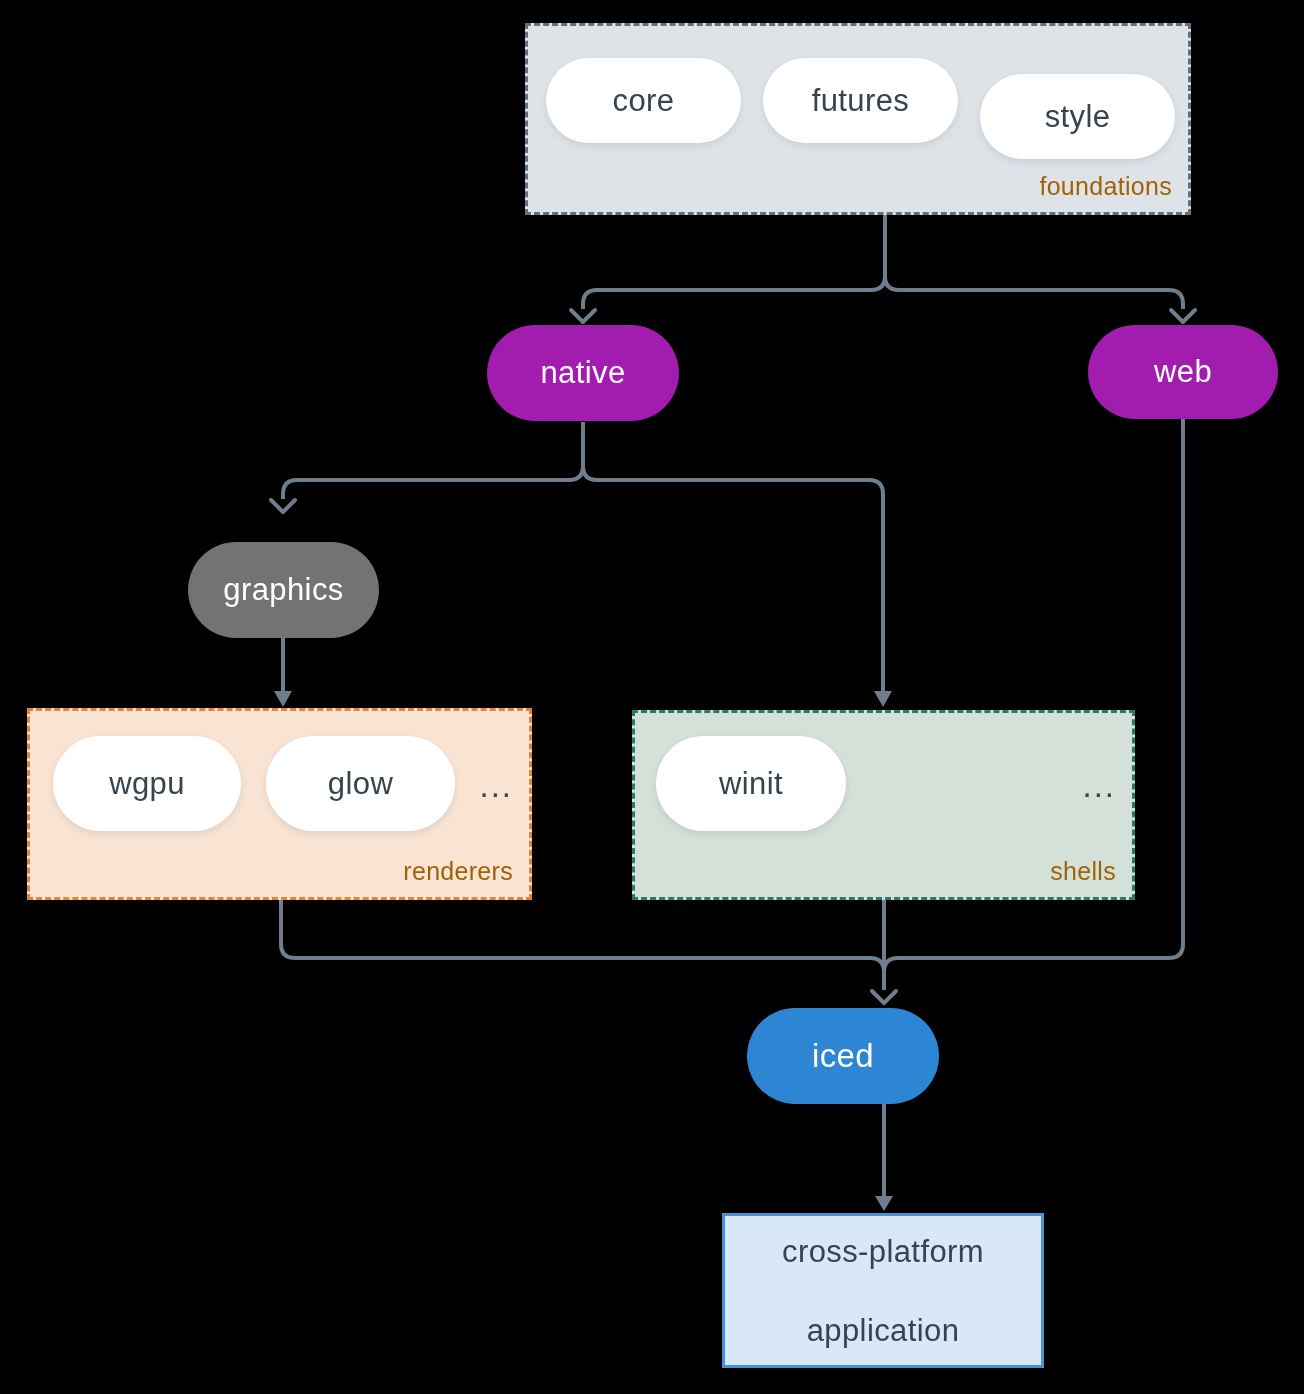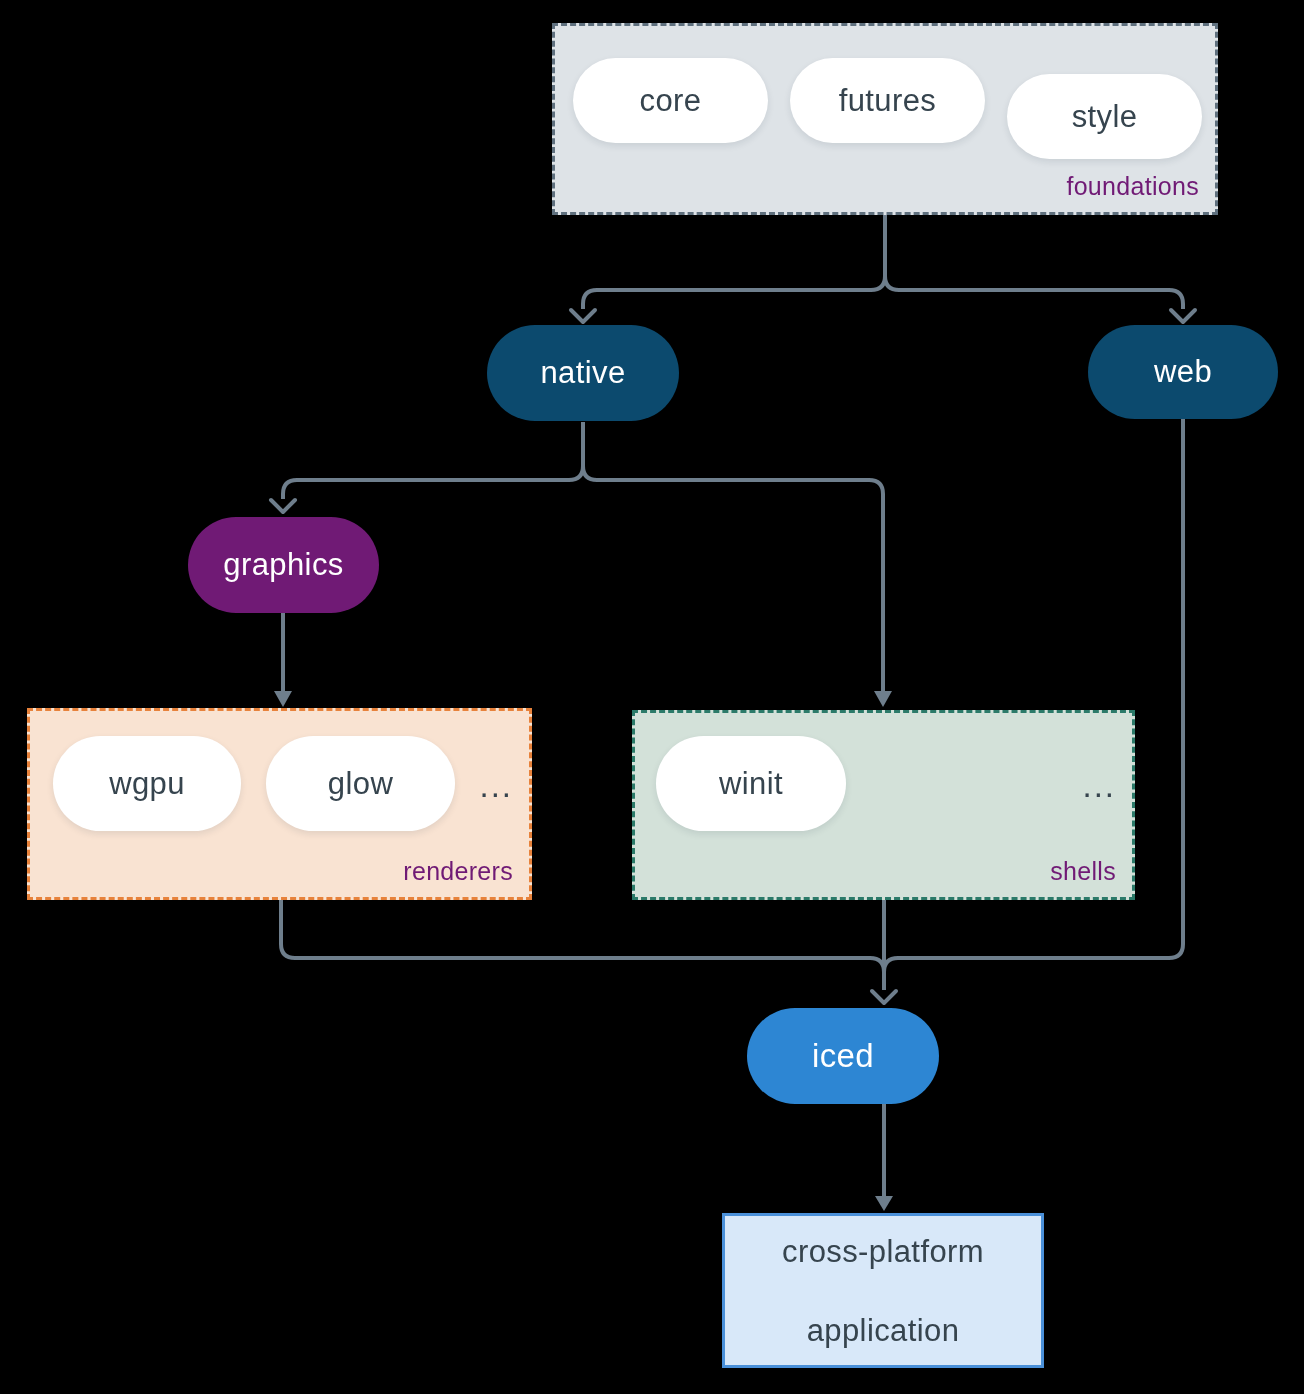--- a/index.html
+++ b/index.html
@@ -7,33 +7,33 @@
     position:relative;width:1304px;height:1394px;background:#000000;
     font-family:"Liberation Sans", sans-serif;overflow:hidden;
   }
   svg.connectors{position:absolute;left:0;top:0;z-index:1;}
   .edge{stroke:#6e7e8c;stroke-width:4;fill:none;}
   .chevron{stroke:#6e7e8c;stroke-width:4;fill:none;stroke-linecap:round;stroke-linejoin:round;}
   .tri{fill:#6e7e8c;stroke:none;}
   .group{
     position:absolute;z-index:2;box-sizing:border-box;
   }
-  .group.foundations{left:552px;top:23px;width:666px;height:192px;background:#dee3e7;border:3px dashed #5f707e;}
+  .group.foundations{left:525px;top:23px;width:666px;height:192px;background:#dee3e7;border:3px dashed #5f707e;}
   .group.renderers{left:27px;top:708px;width:505px;height:192px;background:#f9e3d2;border:3px dashed #e7823b;}
   .group.shells{left:632px;top:710px;width:503px;height:190px;background:#d3e1d9;border:3px dashed #2b7a69;}
   .group-label{
-    position:absolute;right:16px;bottom:11px;font-size:25px;color:#701a75;letter-spacing:0.3px;
+    position:absolute;right:16px;bottom:11px;font-size:25px;color:#a16207;letter-spacing:0.3px;
   }
   .pill{
     position:absolute;border-radius:999px;display:flex;align-items:center;justify-content:center;
     font-size:31px;letter-spacing:0.4px;z-index:3;
   }
   .pill.white{background:#ffffff;color:#36444e;box-shadow:0 3px 7px rgba(20,40,60,0.10);}
-  .pill.purple{background:#0c4a6e;color:#ffffff;}
-  .pill.orange{background:#701a75;color:#ffffff;}
+  .pill.purple{background:#a21caf;color:#ffffff;}
+  .pill.orange{background:#737373;color:#ffffff;margin-top:25px;}
   .pill.blue{background:#2d86d3;color:#ffffff;}
   .ellipsis{
     position:absolute;font-size:33px;color:#36444e;letter-spacing:2px;z-index:3;
   }
   .appbox{
     position:absolute;left:722px;top:1213px;width:322px;height:155px;box-sizing:border-box;
     background:#d8e8f9;border:3px solid #4a90d9;z-index:2;
     display:flex;flex-direction:column;align-items:center;justify-content:center;
     color:#36444e;font-size:31px;line-height:47px;letter-spacing:0.4px;text-align:center;gap:32px;
   }

